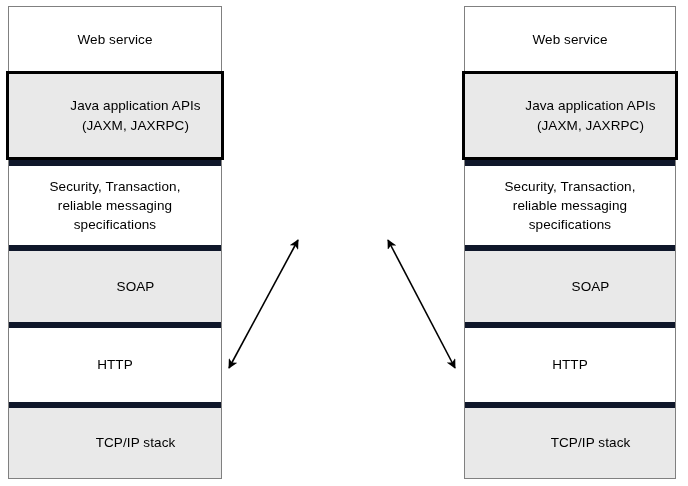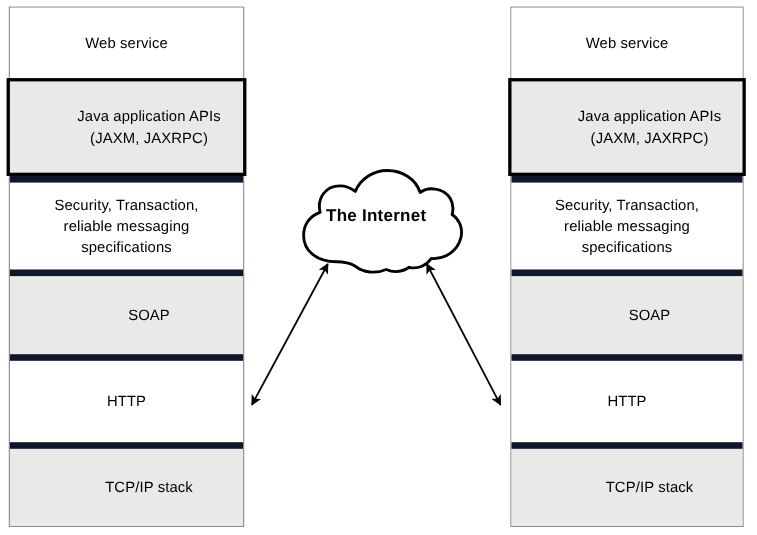--- a/index.html
+++ b/index.html
@@ -129,40 +129,20 @@
         <span class="txt">SOAP</span>
       </div>
       <div class="layer fill-white sep-top" style="top: 315px; height: 80px;">
         <span class="txt">HTTP</span>
       </div>
       <div class="layer fill-gray sep-top" style="top: 395px; height: 76px;">
         <span class="txt">TCP/IP stack</span>
       </div>
     </div>
 
-  <div id="cloud-group">
-    <svg width="160" height="100" viewBox="0 0 160 100">
-      <path d="M44 88
-               C 26 88, 14 78, 14 64
-               C 14 54, 20 46, 29 43
-               C 26 30, 34 19, 47 19
-               C 52 19, 57 21, 61 24
-               C 66 12, 78 5, 90 5
-               C 104 5, 116 13, 120 25
-               C 124 22, 129 21, 134 22
-               C 146 24, 152 34, 149 45
-               C 156 50, 159 58, 157 66
-               C 154 78, 143 86, 130 85
-               C 126 91, 118 95, 110 93
-               C 104 97, 96 98, 89 95
-               C 80 99, 68 98, 61 92
-               C 56 89, 50 88, 44 88 Z" fill="#ffffff" stroke="#000000" stroke-width="2.6" stroke-linejoin="round"></path>
-    </svg>
-    <div id="cloud-label">The Internet</div>
-  </div>
 
   <svg id="arrow-layer">
     <defs>
       <marker id="ahead" viewBox="0 0 10 10" refX="9" refY="5" markerWidth="6" markerHeight="6" orient="auto-start-reverse">
         <path d="M 0 0 L 10 5 L 0 10 L 2.6 5 z" fill="#000000"></path>
       </marker>
     </defs>
     <line x1="229" y1="368" x2="298" y2="240" stroke="#000000" stroke-width="1.6" marker-start="url(#ahead)" marker-end="url(#ahead)"></line>
     <line x1="455" y1="368" x2="388" y2="240" stroke="#000000" stroke-width="1.6" marker-start="url(#ahead)" marker-end="url(#ahead)"></line>
   </svg>

